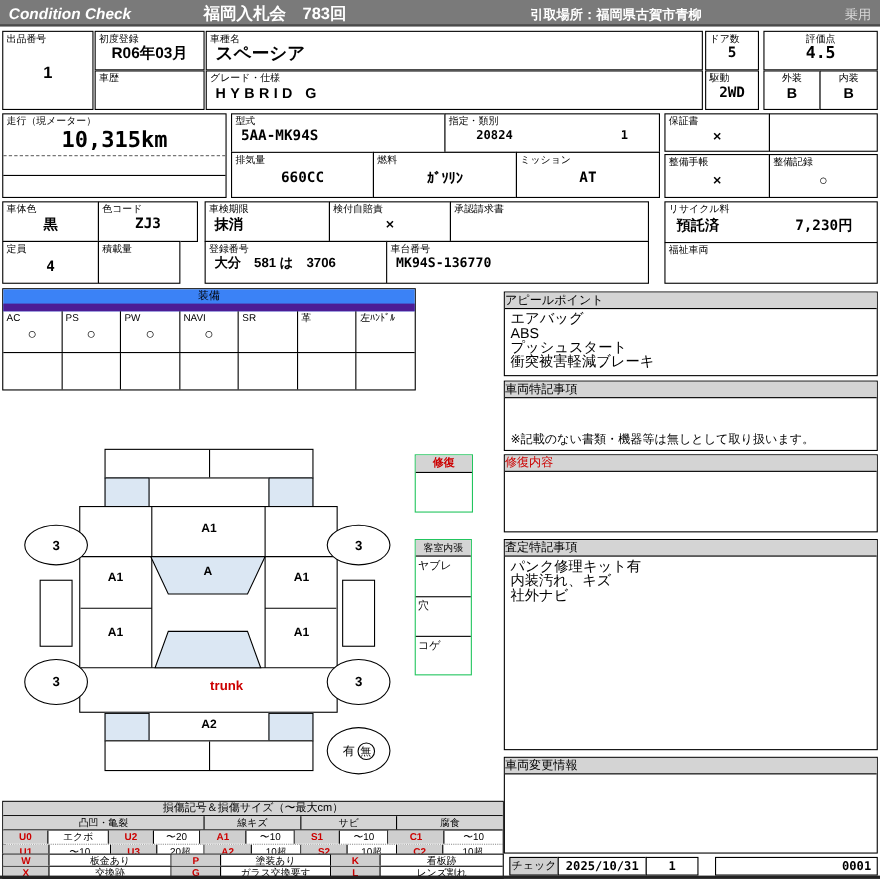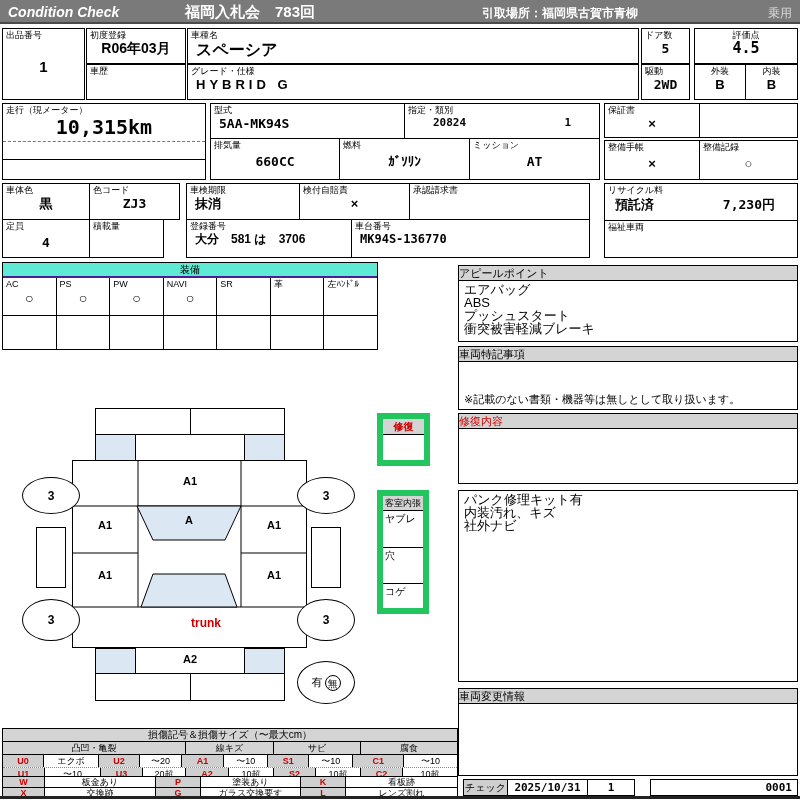--- a/index.html
+++ b/index.html
@@ -24,24 +24,24 @@
   .plines{padding:2px 5px;font-size:13px;line-height:13px;}
   .diag{position:absolute;left:0;top:385px;width:458px;height:345px;}
   .dbox{position:absolute;border:1px solid #000;background:#fff;box-sizing:border-box;}
   .dblue{position:absolute;border:1px solid #000;background:#dbe7f3;box-sizing:border-box;}
   .oval{position:absolute;border:1px solid #000;border-radius:50%;background:#fff;
         display:flex;align-items:center;justify-content:center;font-weight:bold;
         font-size:12px;box-sizing:border-box;}
   .dlabel{position:absolute;font-weight:bold;font-size:11px;transform:translateX(-50%);}
   .blue{color:#000000;margin-top:29px;}
   .red{color:#cc0000;}
-  .mini{position:absolute;border:6px solid #22c55e;background:#fff;box-sizing:border-box;}
+  .mini{position:absolute;border:1px solid #22c55e;background:#fff;box-sizing:border-box;}
   .minihead{background:#d4d4d4;border-bottom:1px solid #000;text-align:center;}
   .equip{position:absolute;left:2px;top:262px;width:376px;border:1px solid #000;box-sizing:border-box;background:#fff;}
-  .equip-title{height:13px;line-height:13px;background:#5eead4;text-align:center;font-size:10px;border-bottom:2px solid #4c1d95;}
+  .equip-title{height:13px;line-height:13px;background:#3b82f6;text-align:center;font-size:10px;border-bottom:7px solid #4c1d95;}
   .equip-row{display:flex;height:37px;}
   .equip-row2{height:33px;border-top:1px solid #000;}
   .equip-cell{flex:1;border-right:1px solid #000;position:relative;}
   .equip-cell:last-child{border-right:none;}
   .equip-cell .mark{position:absolute;left:0;right:0;top:12px;text-align:center;font-size:14px;}
   .legend{position:absolute;left:2px;width:456px;border:1px solid #000;box-sizing:border-box;background:#fff;font-size:9px;}
   .lg-title{height:12px;line-height:12px;background:#d4d4d4;text-align:center;font-size:10px;border-bottom:1px solid #000;}
   .lg-row{display:flex;height:12px;line-height:12px;}
   .lg-row.hdr{background:#d4d4d4;border-bottom:1px solid #000;}
   .lg-row.dot{border-top:1px dotted #888;}
@@ -248,20 +248,21 @@
   <div class="panel" style="top:346px;height:64px;">
     <div class="phead">車両特記事項</div>
     <div style="position:absolute;left:5px;bottom:2px;font-size:11px;">※記載のない書類・機器等は無しとして取り扱います。</div>
   </div>
 
   <div class="panel" style="top:413px;height:71px;">
     <div class="phead red">修復内容</div>
   </div>
 
   <div class="panel" style="top:490px;height:192px;">
+    <div class="phead">査定特記事項</div>
     <div class="plines">
       <div>パンク修理キット有</div>
       <div>内装汚れ、キズ</div>
       <div>社外ナビ</div>
     </div>
   </div>
 
   <div class="panel" style="top:688px;height:88px;">
     <div class="phead">車両変更情報</div>
   </div>

